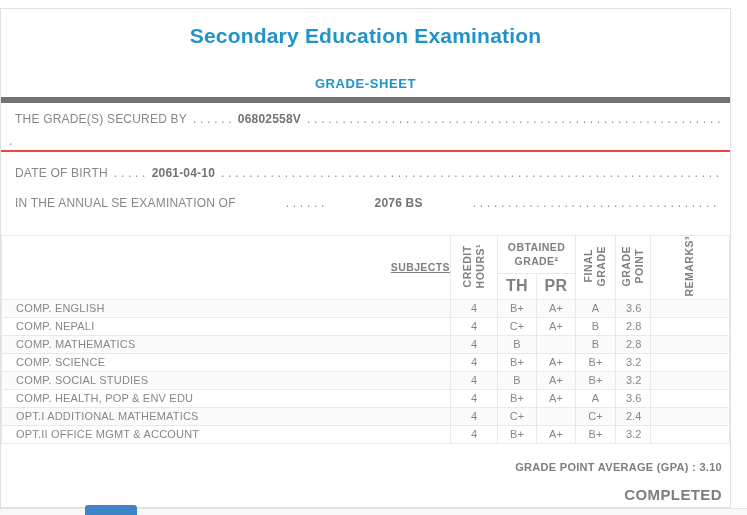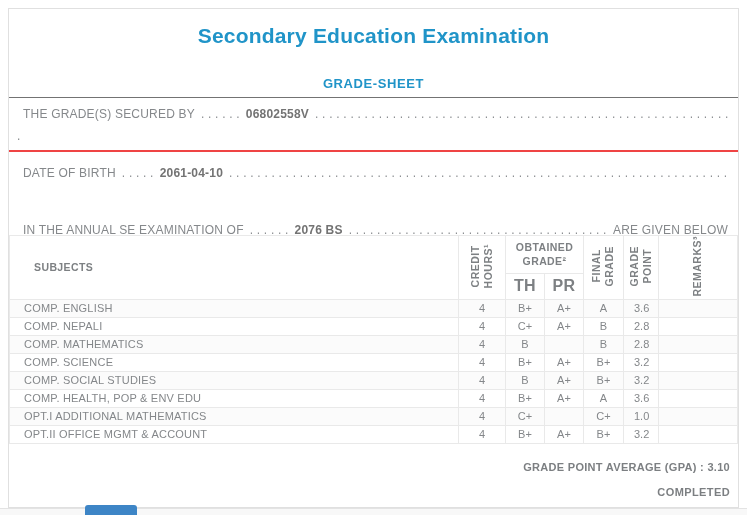--- a/index.html
+++ b/index.html
@@ -1,63 +1,63 @@
 <!DOCTYPE html>
 <html><head>
 <meta charset="utf-8">
 <style>
   * { margin:0; padding:0; box-sizing:border-box; }
   html,body { width:747px; height:515px; background:#fff; overflow:hidden;
               font-family:"Liberation Sans","DejaVu Sans",sans-serif; }
   .page { position:relative; width:747px; height:515px; background:#fff; }
 
-  .panel { position:absolute; left:8px; top:8px; width:731px; height:500px;
+  .panel { position:absolute; left:0; top:8px; width:731px; height:500px;
            background:#fff; border:1px solid #e0e0e0; }
 
   
   .sec-title { height:88px; text-align:center; padding-top:15px; }
   .title { font-size:21px; font-weight:600; color:#2094c8; letter-spacing:0.2px; }
   .subtitle { margin-top:28px; font-size:13px; font-weight:700; color:#2094c8; letter-spacing:0.6px; }
 
   
-  .sec-secured { border-top:1px solid #737373; height:53px; padding:9px 10px 0 8px; }
+  .sec-secured { border-top:6px solid #737373; height:53px; padding:9px 10px 0 8px; }
   .sec-info    { border-top:2px solid #ef4444; height:85px; padding:14px 10px 0 8px; }
 
   .infoline { display:flex; align-items:baseline; white-space:nowrap; overflow:hidden;
               font-size:12px; color:#85888b; letter-spacing:0.2px; }
   .infoline .lbl { padding-left:6px; }
   .dots-fixed { margin:0 6px; color:#8b8e91; }
   .val { font-weight:700; color:#737373; }
   .dots-fill { flex:1 1 auto; overflow:hidden; margin-left:6px; color:#8b8e91; }
   .suffix { margin-left:6px; }
   .wrapdot { font-size:12px; color:#85888b; margin-top:8px; }
-  .line-exam { margin-top:43px; }
+  .line-exam { margin-top:16px;gap:44px; }
 
   
   .sec-table { border-top:0; height:213px; }
   table { width:100%; border-collapse:collapse; table-layout:fixed; }
   th, td { border:1px solid #e9e9e9; }
   th { font-size:10.5px; font-weight:700; color:#7d8083; letter-spacing:0.4px; }
   thead tr.row-top th { height:35px;margin-top:16px; }
   thead tr.row-sub th { height:24px; }
-  .h-subjects { text-align:left; padding-left:24px; vertical-align:middle; }
+  .h-subjects { text-align:right; padding-left:24px; vertical-align:middle;text-decoration:underline; }
   .h-obtained { text-align:center; vertical-align:middle; white-space:pre-line; line-height:1.4; }
   .h-rot { text-align:center; vertical-align:middle; }
   .vert { display:inline-block; writing-mode:vertical-rl; transform:rotate(180deg);
           white-space:pre-line; line-height:1.25; letter-spacing:0.5px; }
   .h-sub { text-align:center; font-size:16px; }
   tbody td { height:18px; font-size:11px; color:#84878a; text-align:center; padding:0 10px;
              overflow:hidden; white-space:nowrap; }
   tbody td.c-subject { text-align:left; padding-left:14px; letter-spacing:0.2px; }
   tbody tr:nth-child(odd) { background:#fbfbfb; }
 
   
   .sec-summary { height:58px; text-align:right; padding:13px 8px 0 0; }
   .gpa    { font-size:11px; font-weight:700; color:#7c7f82; letter-spacing:0.3px; }
-  .status { margin-top:13px; font-size:11px; font-weight:700; color:#7c7f82; letter-spacing:0.4px; }
+  .status { margin-top:13px; font-size:15px; font-weight:700; color:#7c7f82; letter-spacing:0.4px; }
 
   
   .footer-strip { position:absolute; left:0; right:0; bottom:0; height:7px;
                   background:#f8f8f8; border-top:1px solid #e3e3e3; }
   .btn-fragment { position:absolute; left:85px; bottom:0; width:52px; height:10px;
                   background:#3d85c6; border-radius:3px 3px 0 0; cursor:pointer; }
 </style>
 </head>
 <body>
 
@@ -84,21 +84,20 @@
         <span class="lbl">DATE OF BIRTH</span>
         <span class="dots-fixed">. . . . .</span>
         <span class="val">2061-04-10</span>
         <span class="dots-fill">. . . . . . . . . . . . . . . . . . . . . . . . . . . . . . . . . . . . . . . . . . . . . . . . . . . . . . . . . . . . . . . . . . . . . . . . . . . . . . . . . . . . . . . . . . . . . . . . . . . . . . . . . . . . . . . . . . . . . . . . . . . . . . . .</span>
       </div>
       <div class="infoline line-exam">
         <span class="lbl">IN THE ANNUAL SE EXAMINATION OF</span>
         <span class="dots-fixed">. . . . . .</span>
         <span class="val">2076 BS</span>
         <span class="dots-fill">. . . . . . . . . . . . . . . . . . . . . . . . . . . . . . . . . . . . . . . . . . . . . . . . . . . . . . . . . . . . . . . . . . . . . . . . . . . . . . . . . . . . . . . . . . . . . . . . . . . . . . . . . . . . . . . . . . . . . . . . . . . . . . . .</span>
-        <span class="suffix">ARE GIVEN BELOW</span>
       </div>
     </section>
 
     <section class="sec-table">
       <table>
         <colgroup>
           <col style="width:auto">
           <col style="width:47px">
           <col style="width:39px">
           <col style="width:39px">
@@ -178,21 +177,21 @@
               <td>A</td>
               <td>3.6</td>
               <td></td>
             </tr>
             <tr>
               <td class="c-subject">OPT.I ADDITIONAL MATHEMATICS</td>
               <td>4</td>
               <td>C+</td>
               <td></td>
               <td>C+</td>
-              <td>1.0</td>
+              <td>2.4</td>
               <td></td>
             </tr>
             <tr>
               <td class="c-subject">OPT.II OFFICE MGMT &amp; ACCOUNT</td>
               <td>4</td>
               <td>B+</td>
               <td>A+</td>
               <td>B+</td>
               <td>3.2</td>
               <td></td>

